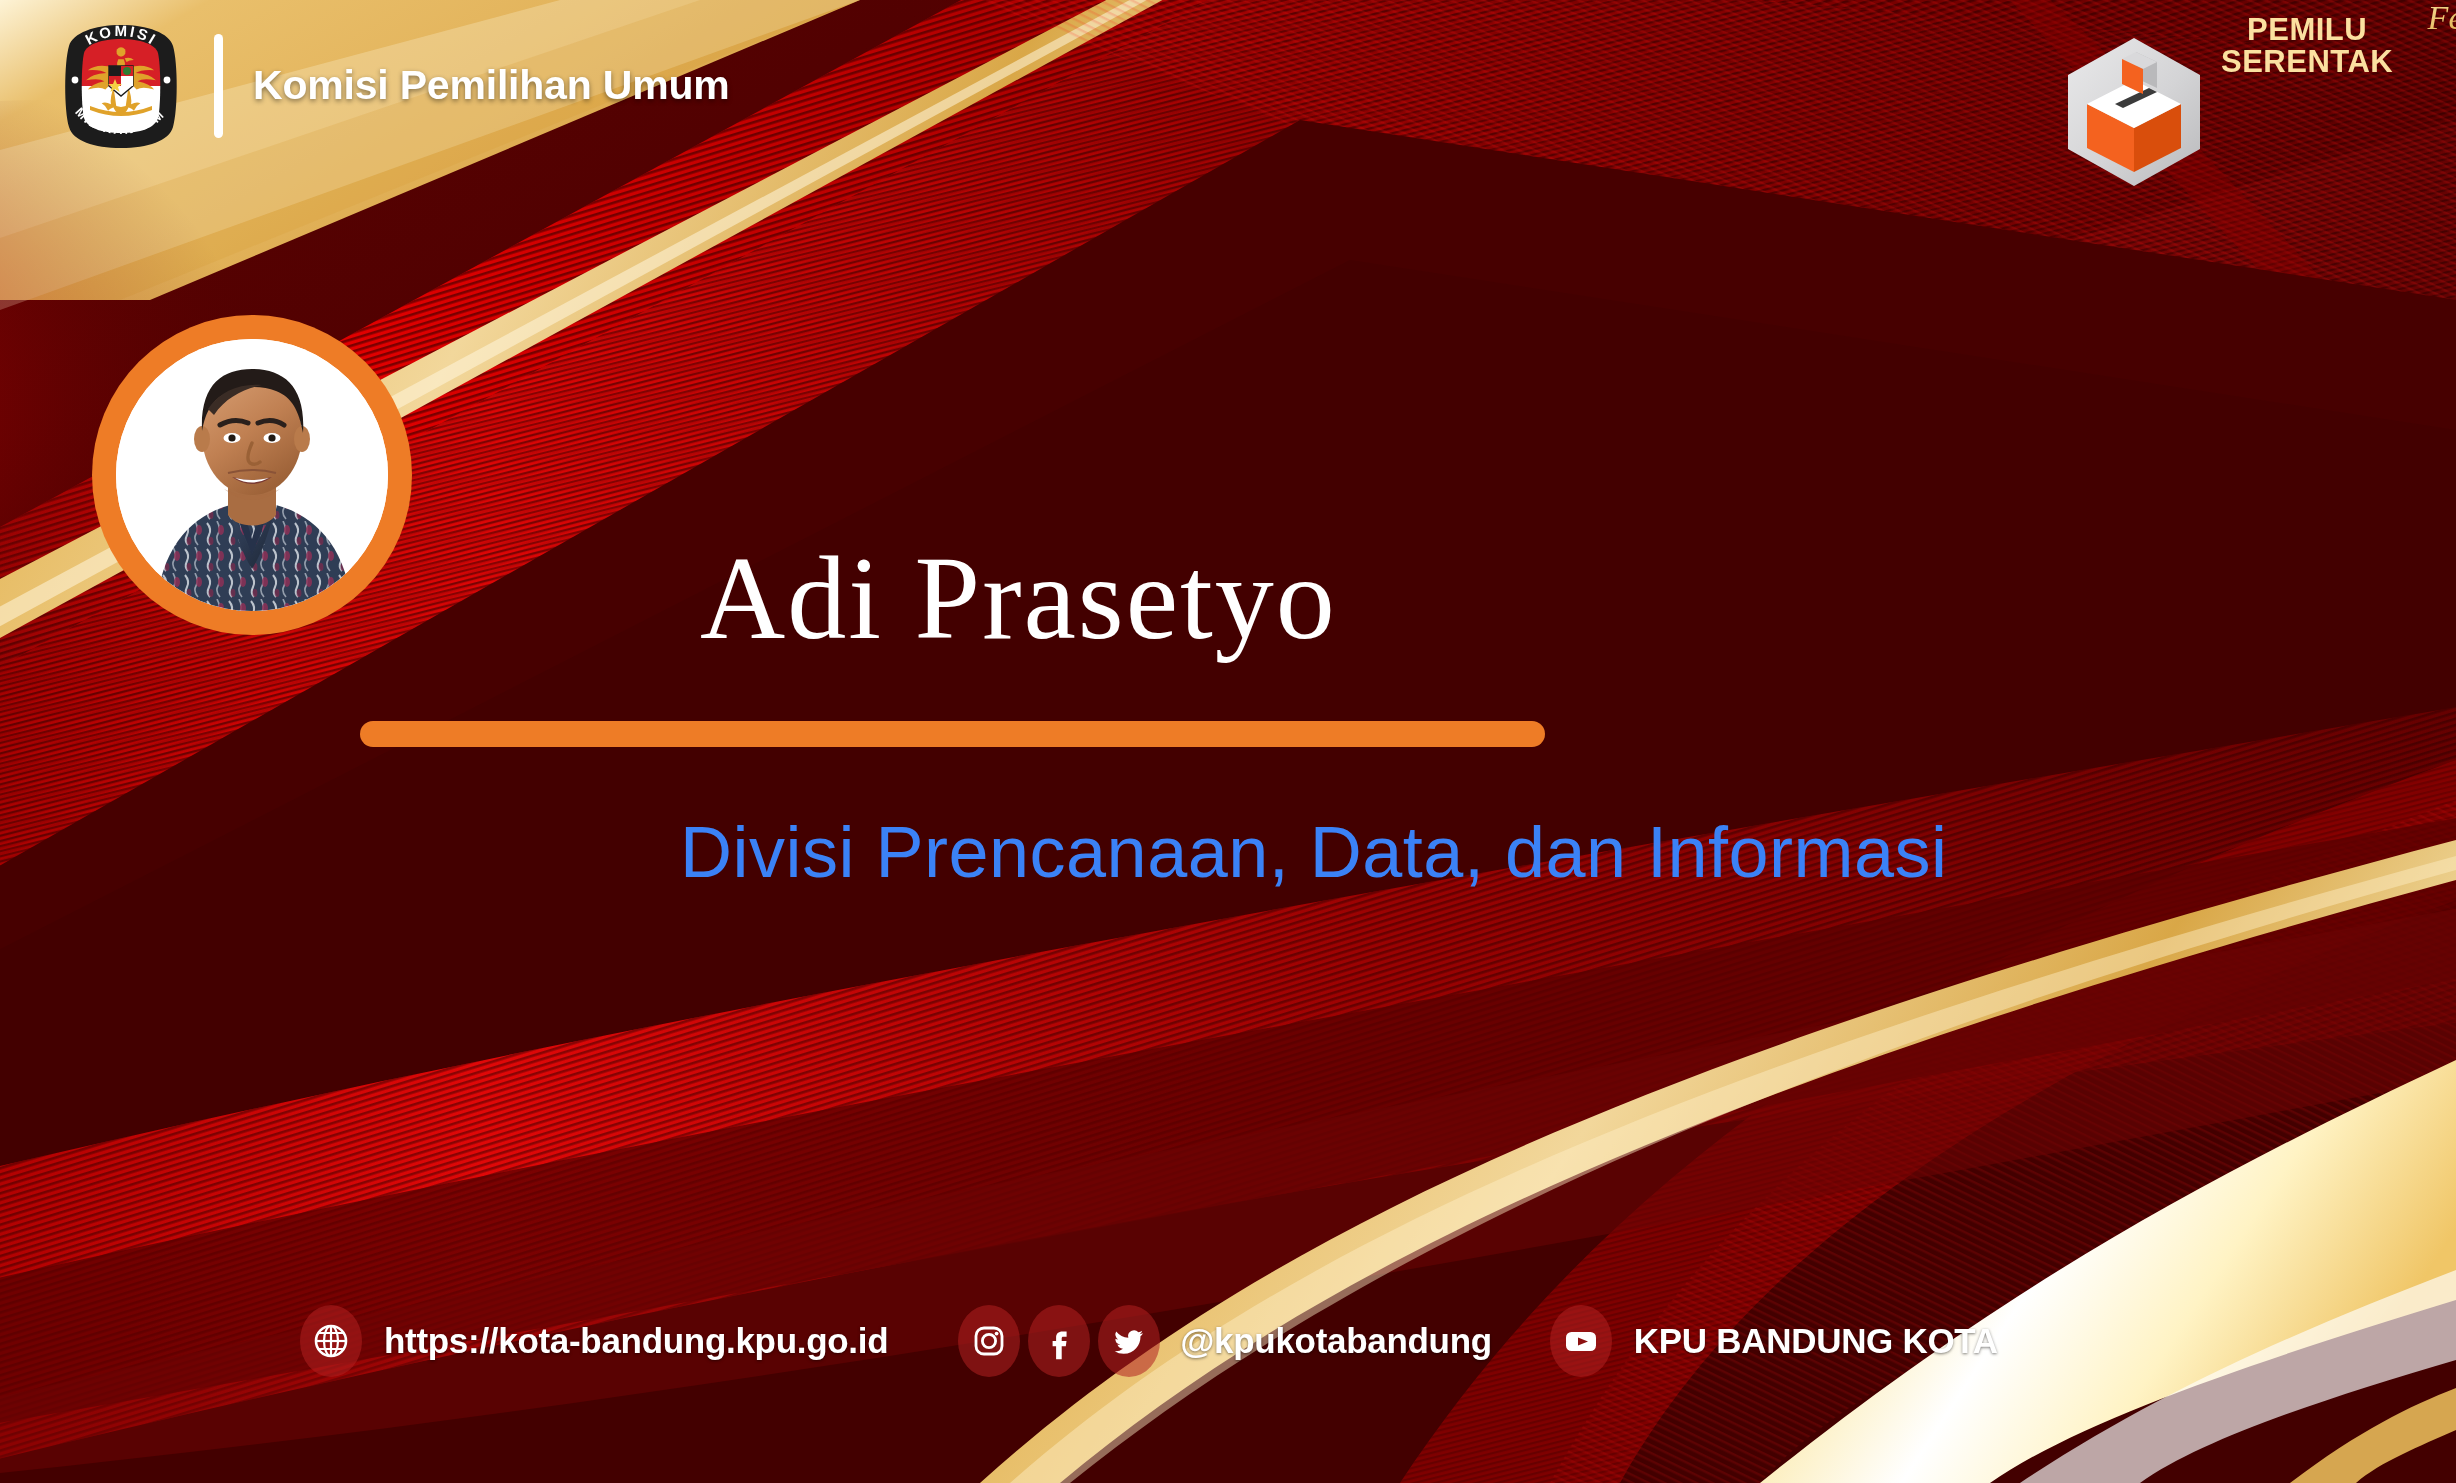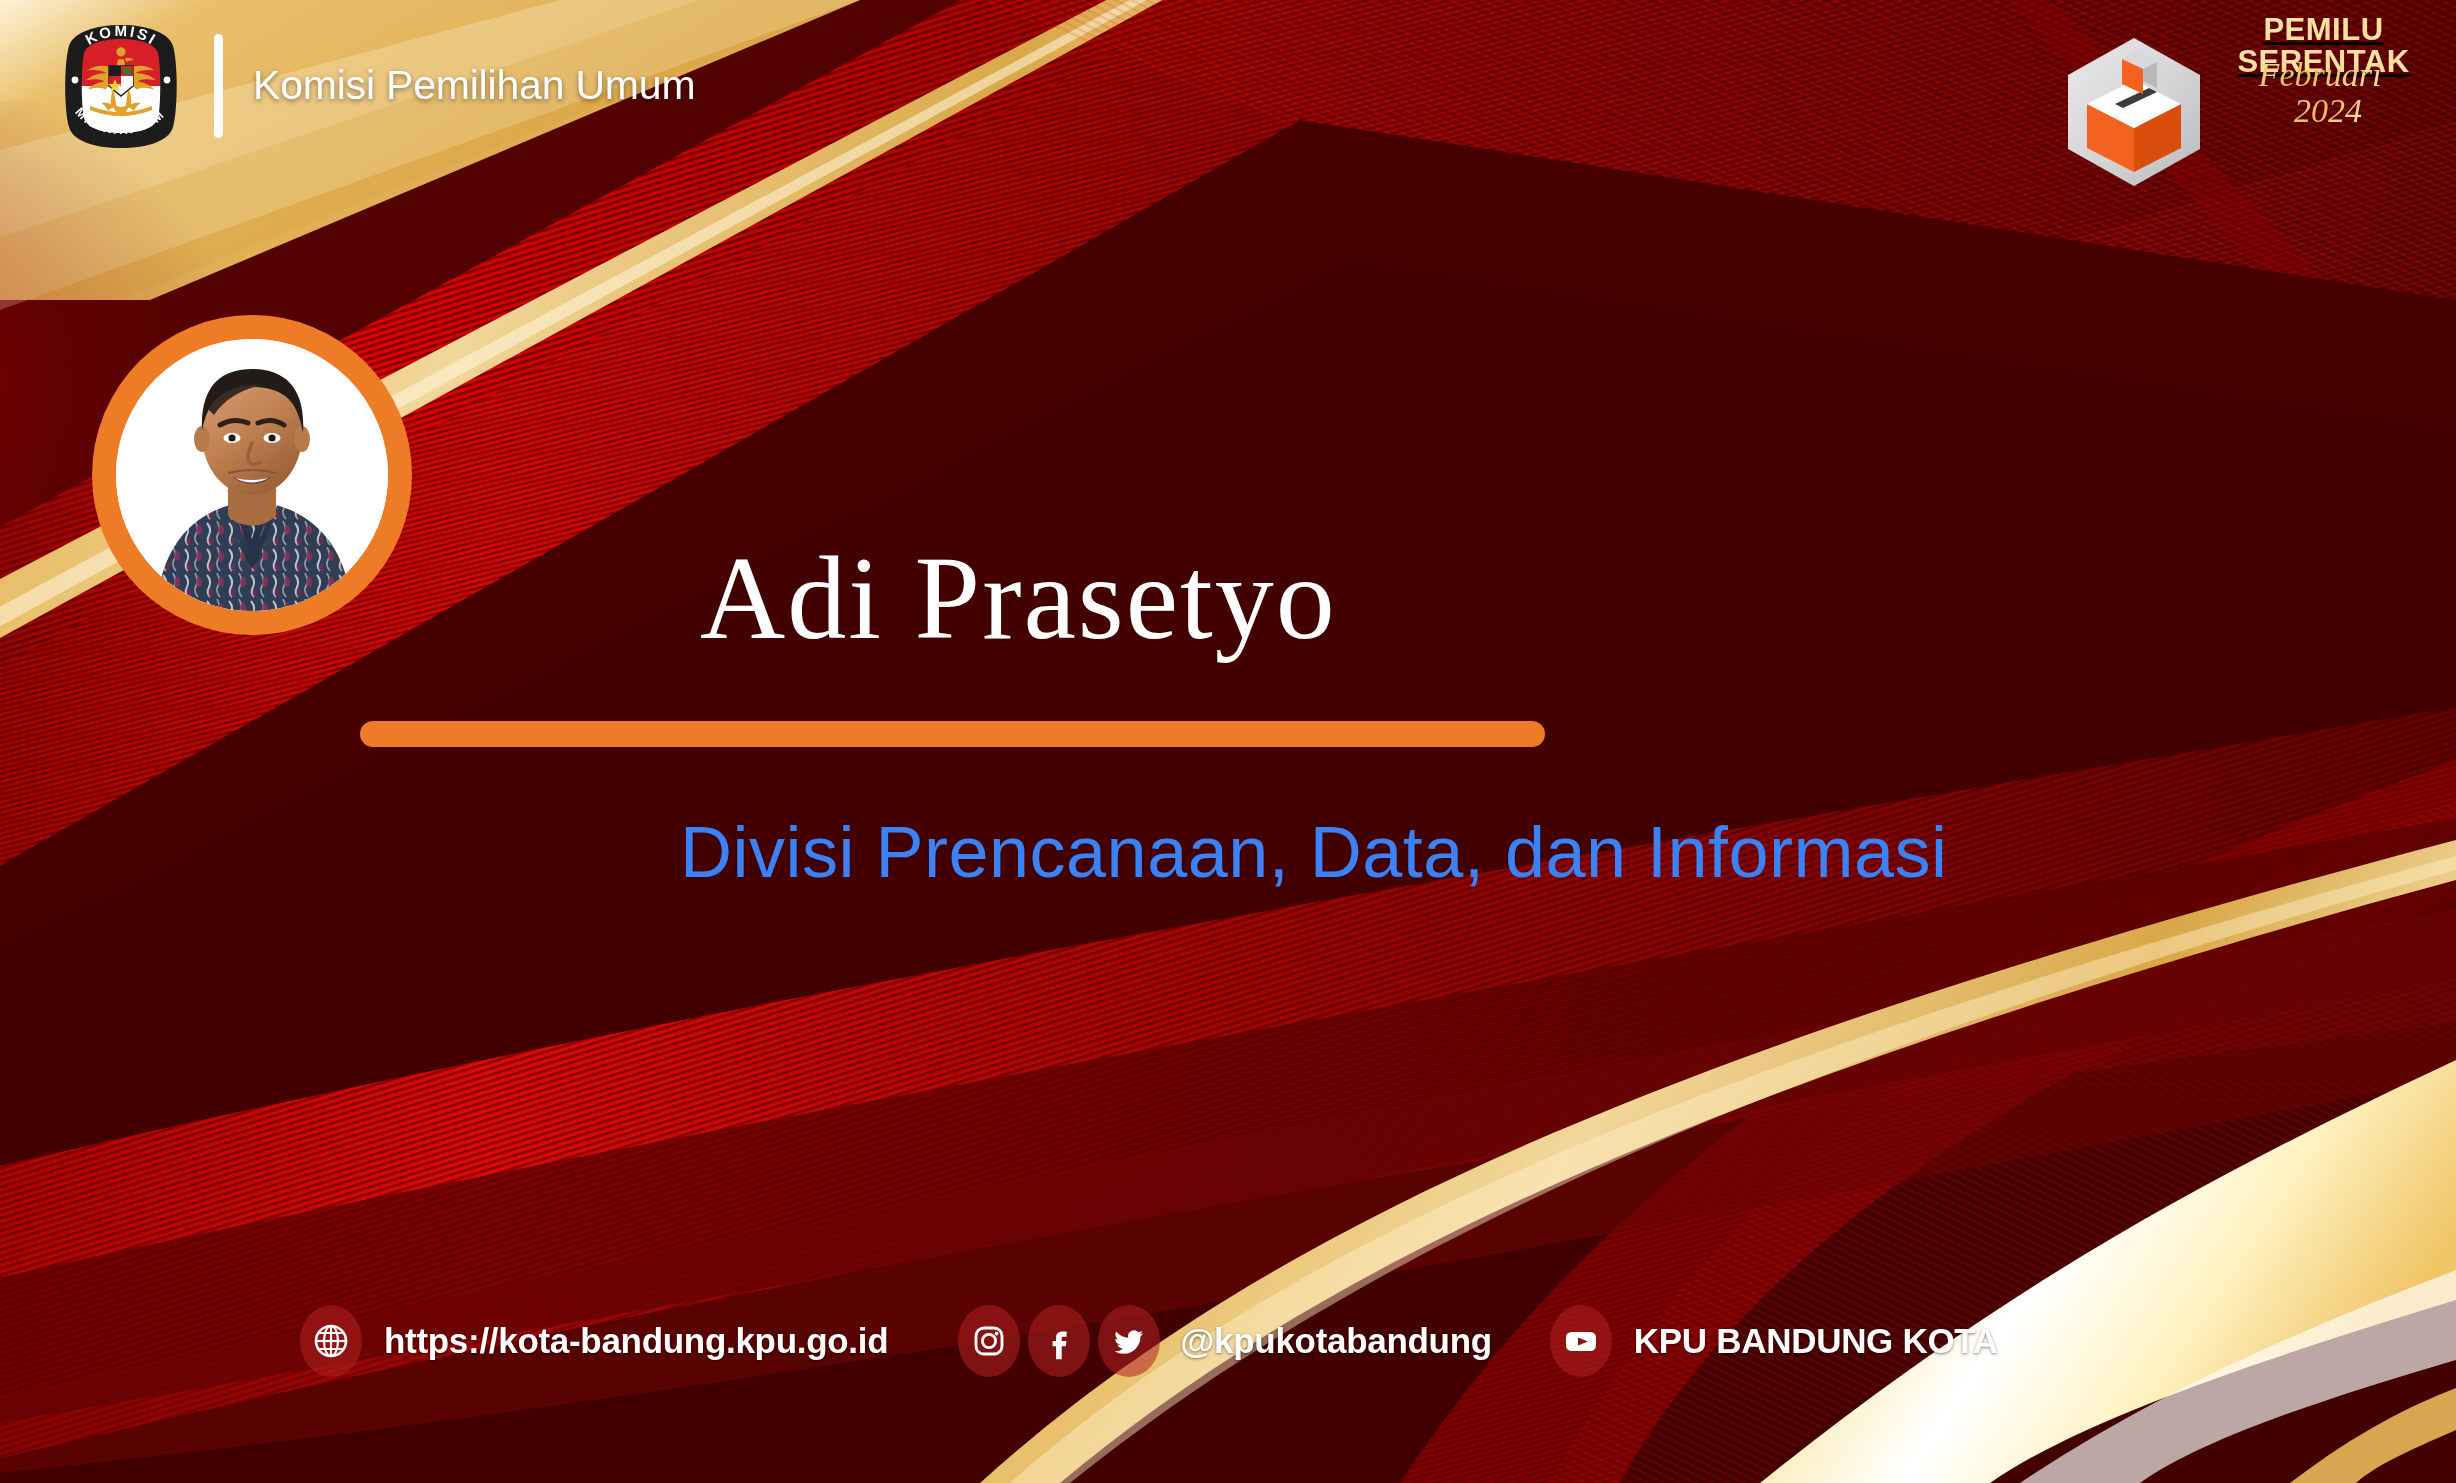--- a/index.html
+++ b/index.html
@@ -20,35 +20,35 @@
     position:absolute;left:60px;top:22px;
     display:flex;align-items:center;gap:0px;
     z-index:30;
   }
   .kpu-logo{width:122px;height:128px;flex:none;}
   .sep-bar{
     width:9px;height:104px;background:#fff;border-radius:5px;
     margin-left:32px;margin-right:30px;flex:none;
   }
   .org-text{
-    color:#fff;font-weight:normal;line-height:1.12;
+    color:#fff;font-weight:bold;line-height:1.12;
     font-size:41px;letter-spacing:-0.2px;
     text-shadow:0 2px 5px rgba(0,0,0,.45);
   }
 
   
   .pemilu{
     position:absolute;right:30px;top:8px;
     display:flex;align-items:flex-start;gap:10px;
     z-index:30;
   }
   .ballot-hex{width:154px;height:160px;flex:none;margin-top:24px;}
   .pemilu-right{
-    display:flex;flex-direction:column;align-items:center;
-    width:205px;padding-top:6px;text-decoration:underline;
+    display:flex;align-items:center;
+    width:205px;padding-top:6px;
   }
   .pemilu-title{
     color:#FBE0A0;font-weight:bold;font-size:31px;line-height:1.04;
     text-align:center;letter-spacing:.5px;
   }
   .date-14{margin-top:-4px;}
   .date-14 svg{display:block;}
   .date-sub{margin-top:-26px;}
   .date-sub svg{display:block;}
 

